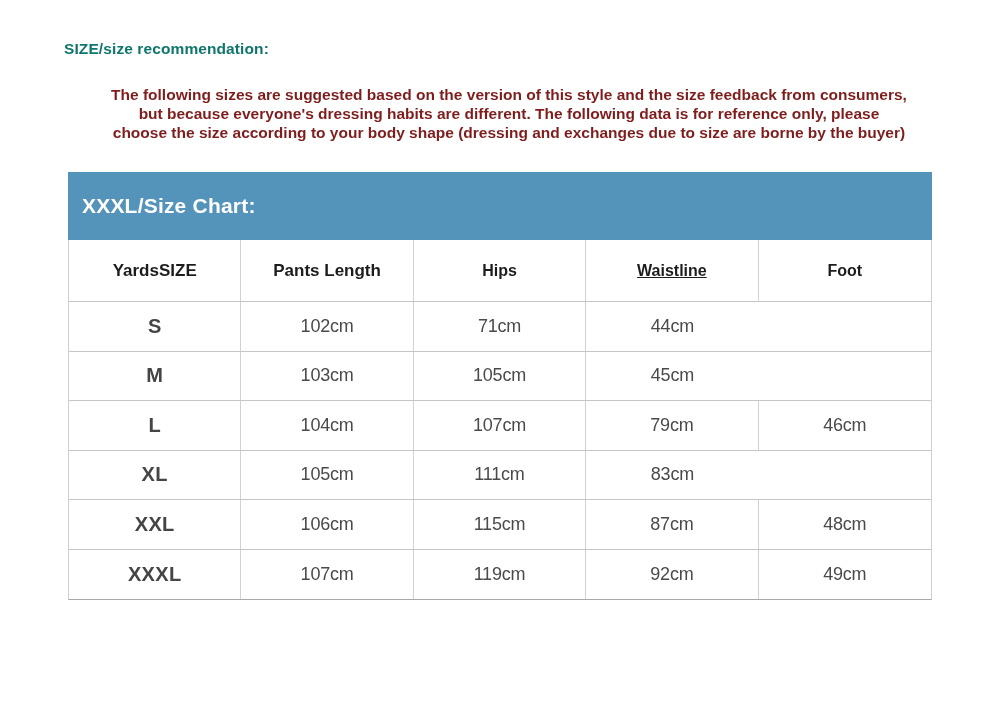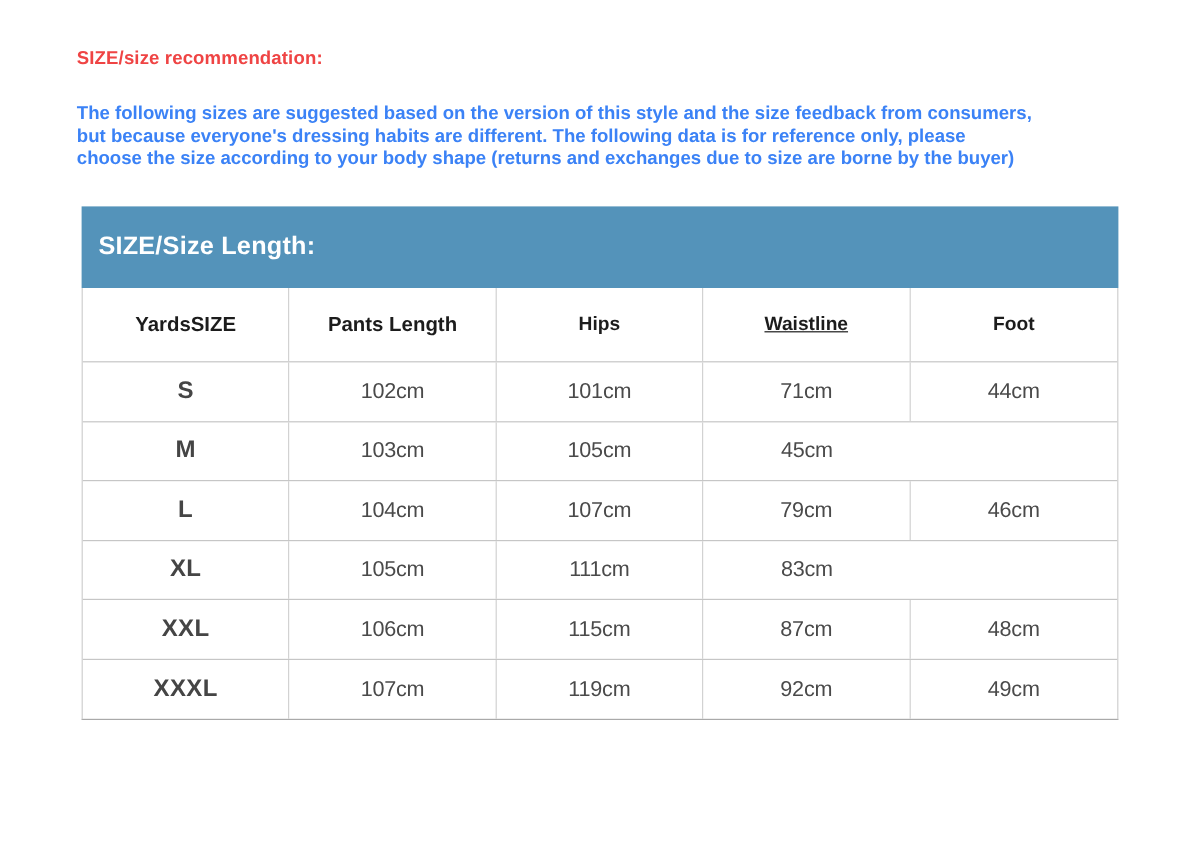--- a/index.html
+++ b/index.html
@@ -1,25 +1,25 @@
 <!DOCTYPE html>
 <html><head>
 <meta charset="utf-8">
 <style>
   * { margin:0; padding:0; box-sizing:border-box; }
   html,body { width:1000px; height:708px; background:#ffffff; overflow:hidden; }
   body { font-family:"Liberation Sans", sans-serif; position:relative; }
 
   .page-title{
     position:absolute; left:64px; top:40px;
-    font-size:15.5px; font-weight:bold; color:#ef4444; letter-spacing:0.1px;
+    font-size:15.5px; font-weight:bold; color:#0f766e; letter-spacing:0.1px;
   }
   .intro{
     position:absolute; left:64px; top:85px; width:890px;
-    font-size:15.5px; font-weight:bold; color:#3b82f6; line-height:19px;
+    font-size:15.5px; font-weight:bold; color:#7f1d1d; line-height:19px;text-align:center;
   }
   .intro .line{ white-space:nowrap; }
 
   .band{
     position:absolute; left:68px; top:172px; width:864px; height:68px;
     background:#5493BA; display:flex; align-items:center;
   }
   .band-title{
     color:#ffffff; font-size:21px; font-weight:bold; padding-left:14px; letter-spacing:0.2px;
   }
@@ -50,41 +50,40 @@
   .size-cell{ font-size:20px; font-weight:bold; color:#454545; letter-spacing:0.3px; }
 </style>
 </head>
 <body>
 
 <div class="page-title">SIZE/size recommendation:</div>
 
 <div class="intro">
   <div class="line">The following sizes are suggested based on the version of this style and the size feedback from consumers,</div>
   <div class="line">but because everyone's dressing habits are different. The following data is for reference only, please</div>
-  <div class="line">choose the size according to your body shape (returns and exchanges due to size are borne by the buyer)</div>
+  <div class="line">choose the size according to your body shape (dressing and exchanges due to size are borne by the buyer)</div>
 </div>
 
 <div class="band">
-  <span class="band-title">SIZE/Size Length:</span>
+  <span class="band-title">XXXL/Size Chart:</span>
 </div>
 
 <div class="chart">
 
   <div class="row hrow">
     <div class="cell">YardsSIZE</div>
     <div class="cell">Pants Length</div>
     <div class="cell">Hips</div>
     <div class="cell">Waistline</div>
     <div class="cell">Foot</div>
   </div>
 
   <div class="row">
     <div class="cell size-cell">S</div>
     <div class="cell">102cm</div>
-    <div class="cell">101cm</div>
     <div class="cell">71cm</div>
     <div class="cell">44cm</div>
   </div>
 
   <div class="row">
     <div class="cell size-cell">M</div>
     <div class="cell">103cm</div>
     <div class="cell">105cm</div>
     <div class="cell">45cm</div>
   </div>

